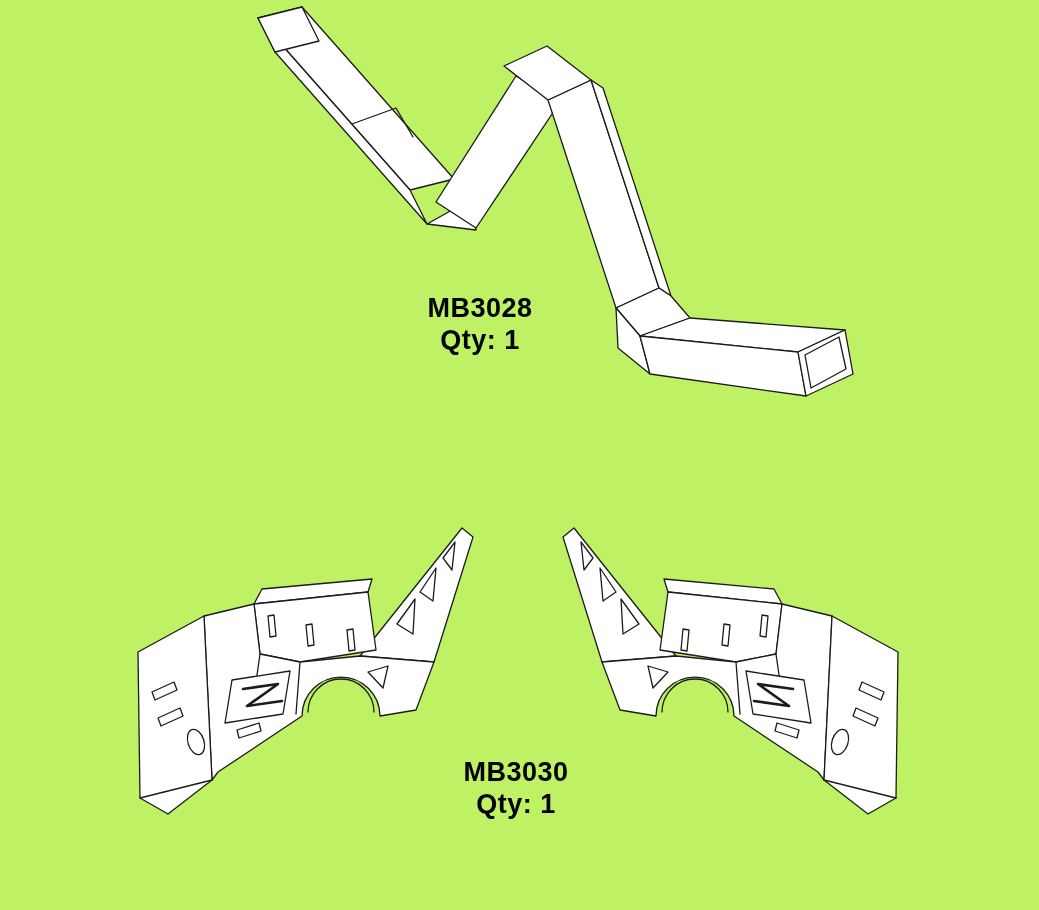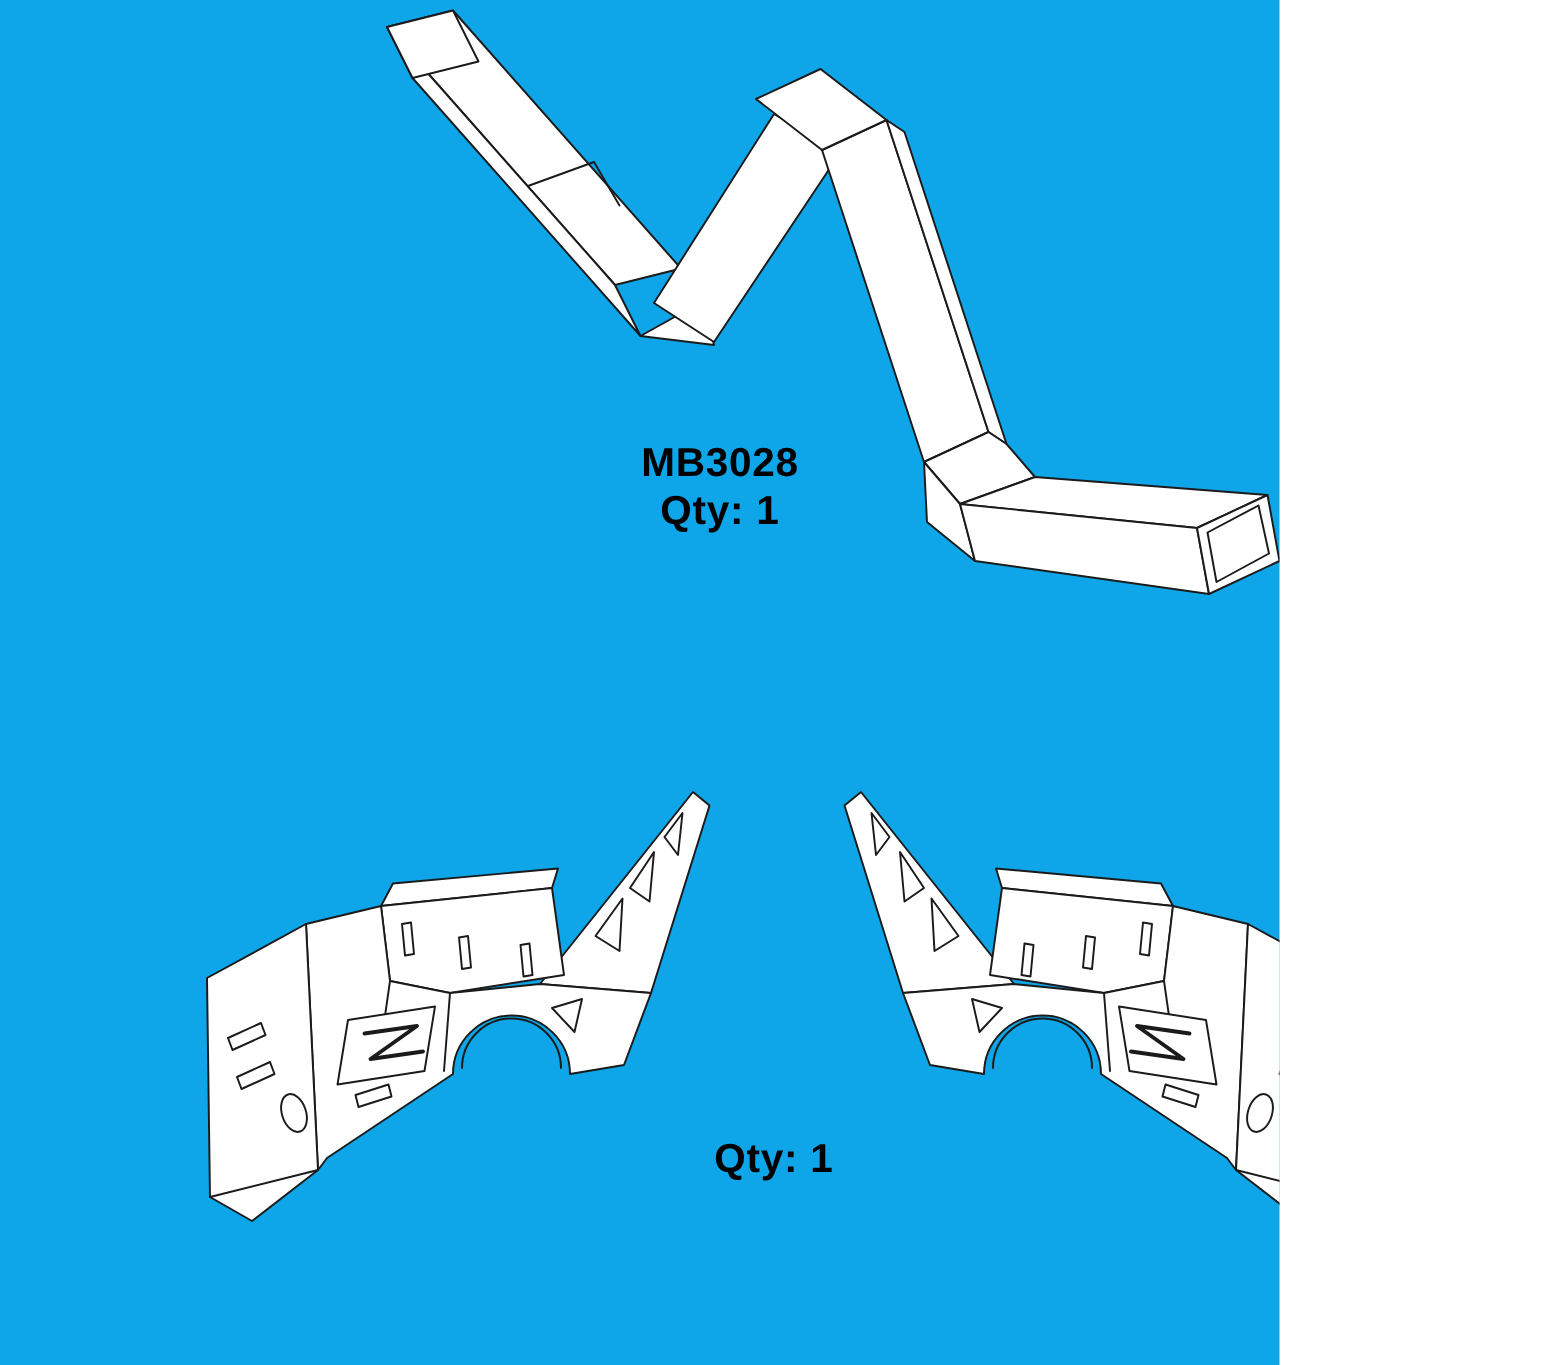--- a/index.html
+++ b/index.html
@@ -3,23 +3,23 @@
 <meta charset="utf-8">
 <style>
   html, body {
     margin: 0;
     padding: 0;
     background: #ffffff;
     font-family: "Liberation Sans", sans-serif;
   }
   .canvas {
     position: relative;
-    width: 853px;
+    width: 1039px;
     height: 910px;
-    background: #0ea5e9;
+    background: #bef264;
     overflow: hidden;
   }
   svg.art {
     position: absolute;
     left: 0;
     top: 0;
   }
   svg.art path, svg.art ellipse, svg.art line {
     fill: #ffffff;
     stroke: #1b1b1b;
@@ -107,16 +107,17 @@
 
     <use href="#bracket-left" transform="translate(1036 0) scale(-1 1)"></use>
   </svg>
 
   <div class="part-label label-mb3028">
     <div>MB3028</div>
     <div>Qty: 1</div>
   </div>
 
   <div class="part-label label-mb3030">
+    <div>MB3030</div>
     <div>Qty: 1</div>
   </div>
 
 </div>
 
 </body></html>

